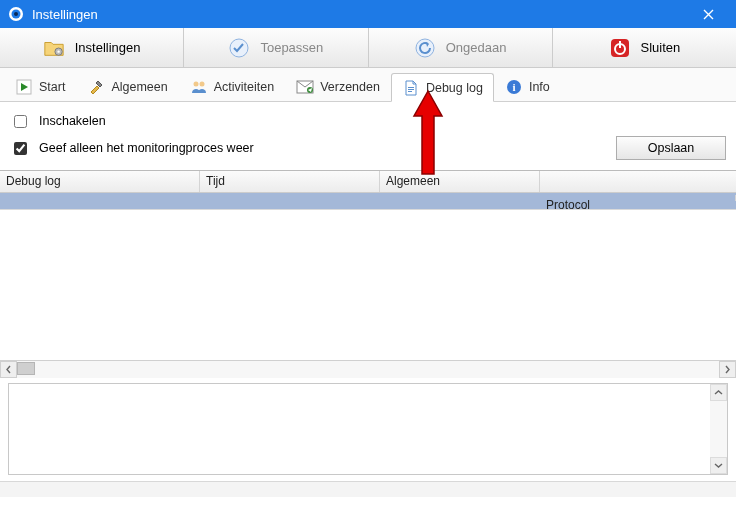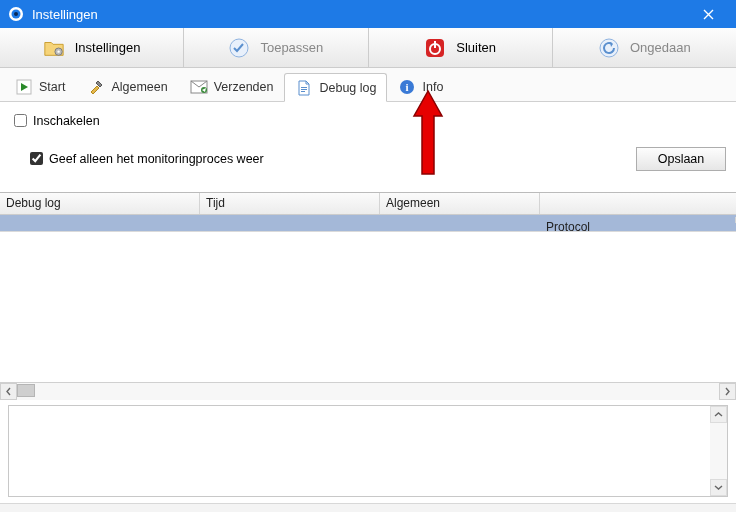--- a/index.html
+++ b/index.html
@@ -16,25 +16,25 @@
 .toolbar1 .tbtn .lbl { font-size: 13px; }
 .toolbar1 .tbtn.muted .lbl { color: #888; }
 .toolbar1 .ticon { width: 22px; height: 22px; display: flex; align-items: center; justify-content: center; }
 
 .toolbar2 { display: flex; height: 34px; background: #fafafa; border-bottom: 1px solid #d0d0d0; padding: 4px 4px 0 4px; gap: 0; }
 .toolbar2 .tab { display: flex; align-items: center; gap: 6px; padding: 0 10px; cursor: pointer; border: 1px solid transparent; border-bottom: none; font-size: 12.5px; color: #333; }
 .toolbar2 .tab.active { background: #fff; border: 1px solid #c8c8c8; border-bottom: 1px solid #fff; border-radius: 3px 3px 0 0; position: relative; top: 1px; }
 .toolbar2 .ticon2 { width: 18px; height: 18px; display: flex; align-items: center; justify-content: center; }
 
 .pane { background: #fff; padding: 8px 10px 4px 10px; border-bottom: 0; }
-.chkrow { display: flex; align-items: flex-start; gap: 6px; margin: 4px 0 8px 4px; }
+.chkrow { display: flex; align-items: flex-end; gap: 12px; margin: 4px 0 8px 4px; }
 .chkrow input { width: 13px; height: 13px; accent-color: #333; }
 .chkrow label { font-size: 12.5px; }
 .row2 { display: flex; align-items: center; justify-content: space-between; margin: 0 0 6px 4px; }
-.btn-save { width: 90px; height: 24px; background: linear-gradient(#fdfdfd,#e6e6e6); border: 1px solid #adadad; cursor: pointer; font-size: 12.5px; }
+.btn-save { width: 110px; height: 24px; background: linear-gradient(#fdfdfd,#e6e6e6); border: 1px solid #adadad; cursor: pointer; font-size: 12.5px; }
 
 .grid { border-top: 1px solid #bbb; }
 .grid-head { display: flex; height: 22px; background: linear-gradient(#fbfbfb,#ececec); border-bottom: 1px solid #ccc; }
 .grid-head .col { padding: 3px 6px; border-right: 1px solid #d4d4d4; font-size: 12px; color: #222; }
 .c1 { width: 200px; } .c2 { width: 180px; } .c3 { width: 160px; } .c4 { flex: 1; margin-top: 24px; }
 .grid-sel { height: 17px; background: #a4b8d8; border-bottom: 1px solid #dadada; }
 .grid-body { height: 150px; background: #fff; }
 
 .hscroll { height: 17px; display: flex; align-items: center; border-top: 1px solid #d0d0d0; background: #f0f0f0; }
 .hscroll .arrow { width: 17px; height: 17px; display: flex; align-items: center; justify-content: center; background: #efefef; border: 1px solid #cfcfcf; font-size: 9px; color: #555; cursor: pointer; }
@@ -85,60 +85,71 @@
   </div>
   <div class="tbtn muted">
     <span class="ticon">
       <svg width="20" height="20" viewBox="0 0 20 20">
           <circle cx="10" cy="10" r="9" fill="#e8f0fb" stroke="#8fb3e0"></circle>
           <path d="M5 10l3 3 6-7" stroke="#5a8fce" stroke-width="2" fill="none"></path>
         </svg>
     </span>
     <span class="lbl">Toepassen</span>
   </div>
+  <div class="tbtn muted">
+    <span class="ticon">
+      <svg width="20" height="20" viewBox="0 0 20 20">
+          <circle cx="10" cy="10" r="9" fill="#e8f0fb" stroke="#8fb3e0"></circle>
+          <path d="M13 6a5 5 0 1 0 2 4" stroke="#5a8fce" stroke-width="2" fill="none"></path>
+          <path d="M11 4l3 2-2 3z" fill="#5a8fce"></path>
+        </svg>
+    </span>
+    <span class="lbl">Ongedaan</span>
+  </div>
   <div class="tbtn">
     <span class="ticon">
       <svg width="20" height="20" viewBox="0 0 20 20">
           <rect x="1" y="1" width="18" height="18" rx="4" fill="#d62425"></rect>
           <circle cx="10" cy="11" r="5" fill="none" stroke="#fff" stroke-width="2"></circle>
           <rect x="9" y="3" width="2" height="7" fill="#fff"></rect>
         </svg>
     </span>
     <span class="lbl">Sluiten</span>
   </div>
-  <div class="tbtn muted">
-    <span class="ticon">
-      <svg width="20" height="20" viewBox="0 0 20 20">
-          <circle cx="10" cy="10" r="9" fill="#e8f0fb" stroke="#8fb3e0"></circle>
-          <path d="M13 6a5 5 0 1 0 2 4" stroke="#5a8fce" stroke-width="2" fill="none"></path>
-          <path d="M11 4l3 2-2 3z" fill="#5a8fce"></path>
-        </svg>
-    </span>
-    <span class="lbl">Ongedaan</span>
-  </div>
 </div>
 
 <div class="toolbar2">
   <div class="tab">
     <span class="ticon2">
         <svg width="16" height="16" viewBox="0 0 16 16">
           <rect x="1" y="1" width="14" height="14" fill="#fff" stroke="#bbb"></rect>
           <path d="M5 4l7 4-7 4z" fill="#2a8a2a"></path>
         </svg>
       </span>
     <span>Start</span>
   </div>
   <div class="tab">
     <span class="ticon2">
         <svg width="16" height="16" viewBox="0 0 16 16">
           <path d="M3 13l6-6 2 2-6 6z" fill="#e6b84c" stroke="#b38a20"></path>
           <path d="M10 2l4 4-2 2-4-4z" fill="#888" stroke="#555"></path>
         </svg>
       </span>
     <span>Algemeen</span>
+  </div>
+  <div class="tab">
+    <span class="ticon2">
+        <svg width="18" height="16" viewBox="0 0 18 16">
+          <circle cx="6" cy="5" r="2.5" fill="#f2c98a"></circle>
+          <circle cx="12" cy="5" r="2.5" fill="#f2c98a"></circle>
+          <path d="M2 14c0-3 2-4 4-4s4 1 4 4" fill="#5a8fce"></path>
+          <path d="M8 14c0-3 2-4 4-4s4 1 4 4" fill="#5a8fce"></path>
+        </svg>
+      </span>
+    <span>Activiteiten</span>
   </div>
   <div class="tab">
     <span class="ticon2">
         <svg width="18" height="14" viewBox="0 0 18 14">
           <rect x="1" y="1" width="16" height="12" fill="#fff" stroke="#888"></rect>
           <path d="M1 1l8 6 8-6" stroke="#888" fill="none"></path>
           <circle cx="14" cy="10" r="3" fill="#3a8a3a"></circle>
           <path d="M12 10l4-2-1 4z" fill="#fff"></path>
         </svg>
       </span>
@@ -166,21 +177,21 @@
     <span>Info</span>
   </div>
 </div>
 
 <div class="pane">
   <div class="chkrow">
     <input type="checkbox" id="cb1" style="">
     <label for="cb1">Inschakelen</label>
   </div>
   <div class="row2">
-    <div class="chkrow" style="margin:16px">
+    <div class="chkrow" style="margin:0">
       <input type="checkbox" id="cb2" checked="" style="">
       <label for="cb2">Geef alleen het monitoringproces weer</label>
     </div>
     <button class="btn-save">Opslaan</button>
   </div>
 </div>
 
 <div class="grid">
   <div class="grid-head">
     <div class="col c1">Debug log</div>

